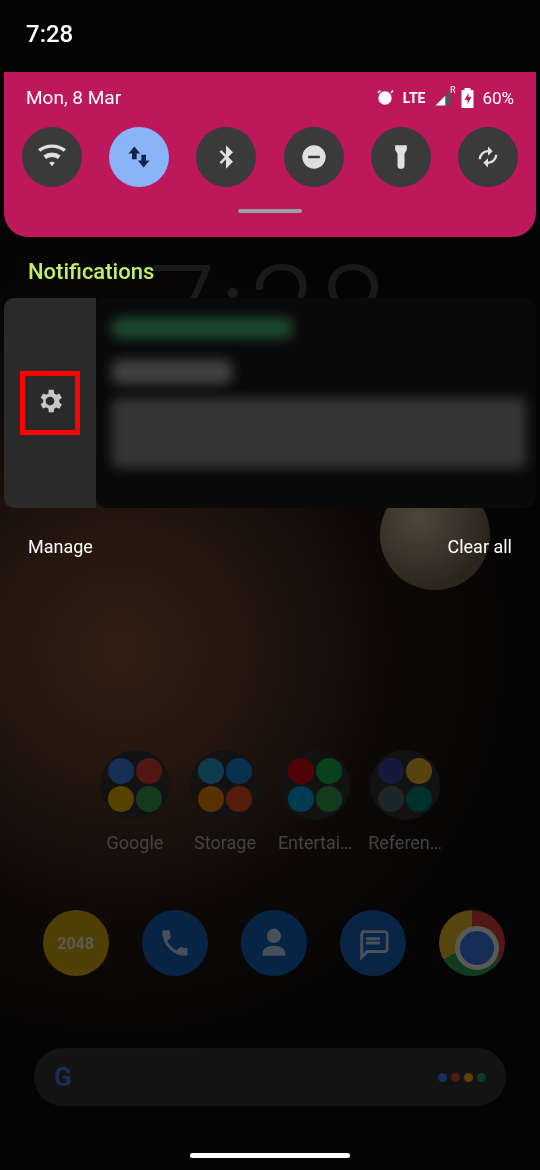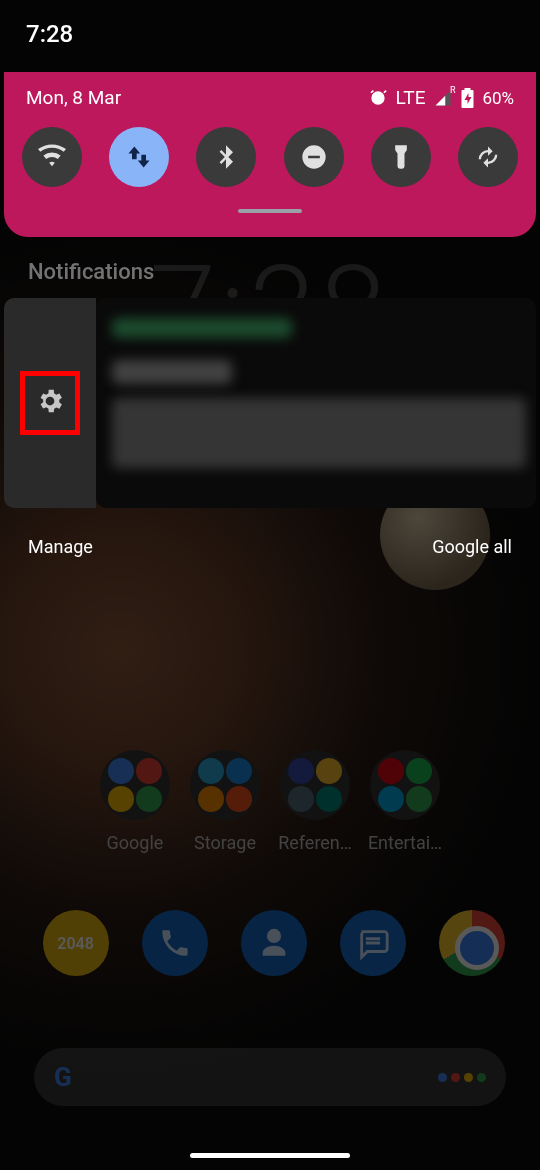--- a/index.html
+++ b/index.html
@@ -76,21 +76,21 @@
   .qs-top{ display:flex; justify-content:space-between; align-items:center; color:#fff; font-size:19px; padding:2px 4px 18px;}
   .qs-status{ display:flex; align-items:center; gap:8px;}
   .qs-status svg{fill:#fff;}
   .tiles{ display:flex; justify-content:space-between;}
   .tile{ width:60px; height:60px; border-radius:50%; background:#3a3a3a; display:flex; align-items:center; justify-content:center;}
   .tile.active{ background:#8ab4f8;}
   .tile svg{ fill:#e0e0e0;}
   .tile.active svg{ fill:#11254a;}
   .brightness{ width:64px; height:4px; border-radius:2px; background:#9aa0a6; margin:22px auto 0;}
 
-  .notif-hdr{ color:#737373; font-size:22px; font-weight:500; padding:22px 0 14px 24px;}
+  .notif-hdr{ color:#bef264; font-size:22px; font-weight:500; padding:22px 0 14px 24px;}
   .notif-row{ display:flex; gap:0; height:210px; }
   .notif-action{
     width:92px; background:#2a2a2a; border-radius:10px 0 0 10px;
     display:flex; align-items:center; justify-content:center;
   }
   .gearbox{ border:5px solid #ff0000; padding:10px;}
   .gearbox svg{fill:#c7c7c7;}
   .notif-card{
     flex:1; background:#0a0a0a; border-radius:10px;
     position:relative; overflow:hidden;
@@ -125,35 +125,35 @@
           <div class="folder-circ">
             <span class="fl" style="background: rgb(42, 168, 216);"></span>
             <span class="fr" style="background: rgb(30, 136, 229);"></span>
             <span class="bl" style="background: rgb(251, 140, 0);"></span>
             <span class="br" style="background: rgb(244, 81, 30);"></span>
           </div>
           <div class="folder-lbl">Storage</div>
         </div>
         <div class="folder">
           <div class="folder-circ">
+            <span class="fl" style="background: rgb(229, 9, 20);"></span>
+            <span class="fr" style="background: rgb(29, 185, 84);"></span>
+            <span class="bl" style="background: rgb(0, 168, 225);"></span>
+            <span class="br" style="background: rgb(52, 168, 83);"></span>
+          </div>
+          <div class="folder-lbl">Entertai…</div>
+        </div>
+        <div class="folder">
+          <div class="folder-circ">
             <span class="fl" style="background: rgb(57, 73, 171);"></span>
             <span class="fr" style="background: rgb(251, 192, 45);"></span>
             <span class="bl" style="background: rgb(84, 110, 122);"></span>
             <span class="br" style="background: rgb(0, 137, 123);"></span>
           </div>
           <div class="folder-lbl">Referen…</div>
-        </div>
-        <div class="folder">
-          <div class="folder-circ">
-            <span class="fl" style="background: rgb(229, 9, 20);"></span>
-            <span class="fr" style="background: rgb(29, 185, 84);"></span>
-            <span class="bl" style="background: rgb(0, 168, 225);"></span>
-            <span class="br" style="background: rgb(52, 168, 83);"></span>
-          </div>
-          <div class="folder-lbl">Entertai…</div>
         </div>
       </div>
 
     <div class="dock" id="dock">
         <div class="dock-ic dock-game">
           <span class="gamelbl">2048</span>
         </div>
         <div class="dock-ic dock-phone">
           <svg width="34" height="34" viewBox="0 0 24 24">
             <path d="M6.6 10.8a15 15 0 006.6 6.6l2.2-2.2a1 1 0 011-.25 11 11 0 003.5.55 1 1 0 011 1V20a1 1 0 01-1 1A17 17 0 013 4a1 1 0 011-1h3.5a1 1 0 011 1 11 11 0 00.55 3.5 1 1 0 01-.25 1z"></path>
@@ -188,21 +188,21 @@
   <div class="shade">
     <div class="sb-time">7:28</div>
 
     <div class="qs-panel">
       <div class="qs-top">
         <span>Mon, 8 Mar</span>
         <span class="qs-status">
           <svg width="20" height="20" viewBox="0 0 24 24">
               <path d="M12 4a8 8 0 108 8 8 8 0 00-8-8zm.5 4H11v5l4 2 .7-1.2-3.2-1.6zM4.2 6.4L2.8 5l3-2.6L7.2 3.8zM19.8 6.4l-1.4-1.4L21 2.4 22.4 3.8z"></path>
             </svg>
-          <span style="font-size:19px;font-weight:400;">LTE</span>
+          <span style="font-size:14px;font-weight:700;">LTE</span>
           <span style="position:relative;display:inline-block;width:20px;height:18px;">
             <svg width="20" height="18" viewBox="0 0 24 24">
                 <path d="M2 22h20V2z" fill="#555"></path>
                 <path d="M2 22h13V9z"></path>
               </svg>
             <span style="position:absolute;top:-4px;right:-2px;font-size:9px;">R</span>
           </span>
           <svg width="13" height="20" viewBox="0 0 12 20">
               <path d="M3 0h6v2h2a1 1 0 011 1v16a1 1 0 01-1 1H1a1 1 0 01-1-1V3a1 1 0 011-1h2zM7 5l-4 7h3v4l4-7H7z"></path>
             </svg>
@@ -257,18 +257,18 @@
       </div>
       <div class="notif-card">
         <div class="blur-strip bs1"></div>
         <div class="blur-strip bs2"></div>
         <div class="blur-strip bs3"></div>
       </div>
     </div>
 
     <div class="notif-foot">
       <span>Manage</span>
-      <span>Google all</span>
+      <span>Clear all</span>
     </div>
   </div>
 
   <div class="navbar"></div>
 </div>
 
 </body></html>

